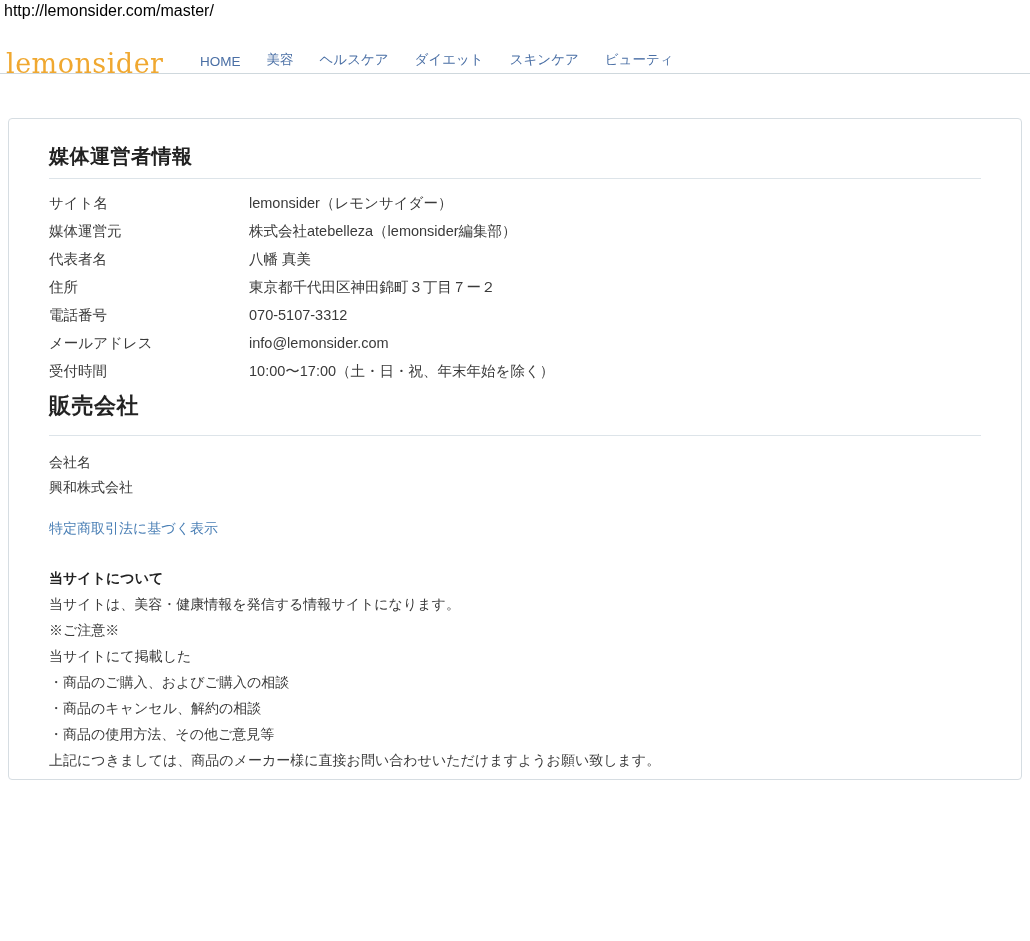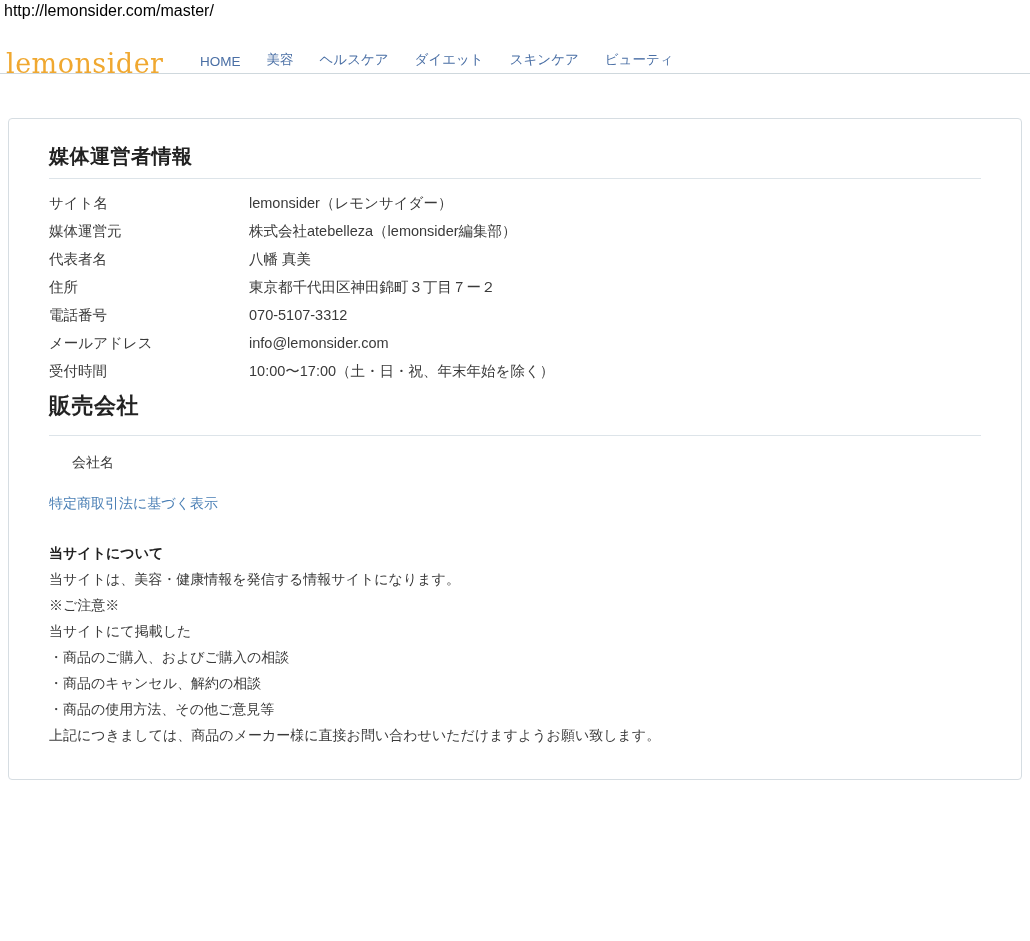--- a/index.html
+++ b/index.html
@@ -113,21 +113,20 @@
     white-space: nowrap;
   }
 
   .company-block {
     margin-top: 14px;
   }
   .company-block .line {
     font-size: 14px;
     color: #3a3a3a;
     line-height: 25px;
-    margin-left: 23px;
   }
   a.legal-link {
     font-size: 14px;
     color: #4a7fb5;
     text-decoration: none;
     line-height: 25px;
     display: inline-block;
     margin-top: 16px;
     cursor: pointer;
   }
@@ -198,20 +197,21 @@
         <td class="label">受付時間</td>
         <td class="value">10:00〜17:00（土・日・祝、年末年始を除く）</td>
       </tr>
     </tbody>
       </table>
 
     <h2 class="section-title">販売会社</h2>
 
     <div class="company-block">
       <div class="line">会社名</div>
+      <div class="line">興和株式会社</div>
       <a class="legal-link">特定商取引法に基づく表示</a>
     </div>
 
     <div class="about-block">
       <div class="about-heading">当サイトについて</div>
       <div class="about-line">当サイトは、美容・健康情報を発信する情報サイトになります。</div>
       <div class="about-line caution">※ご注意※</div>
       <div class="about-line">当サイトにて掲載した</div>
       <div class="about-line">・商品のご購入、およびご購入の相談</div>
       <div class="about-line">・商品のキャンセル、解約の相談</div>

